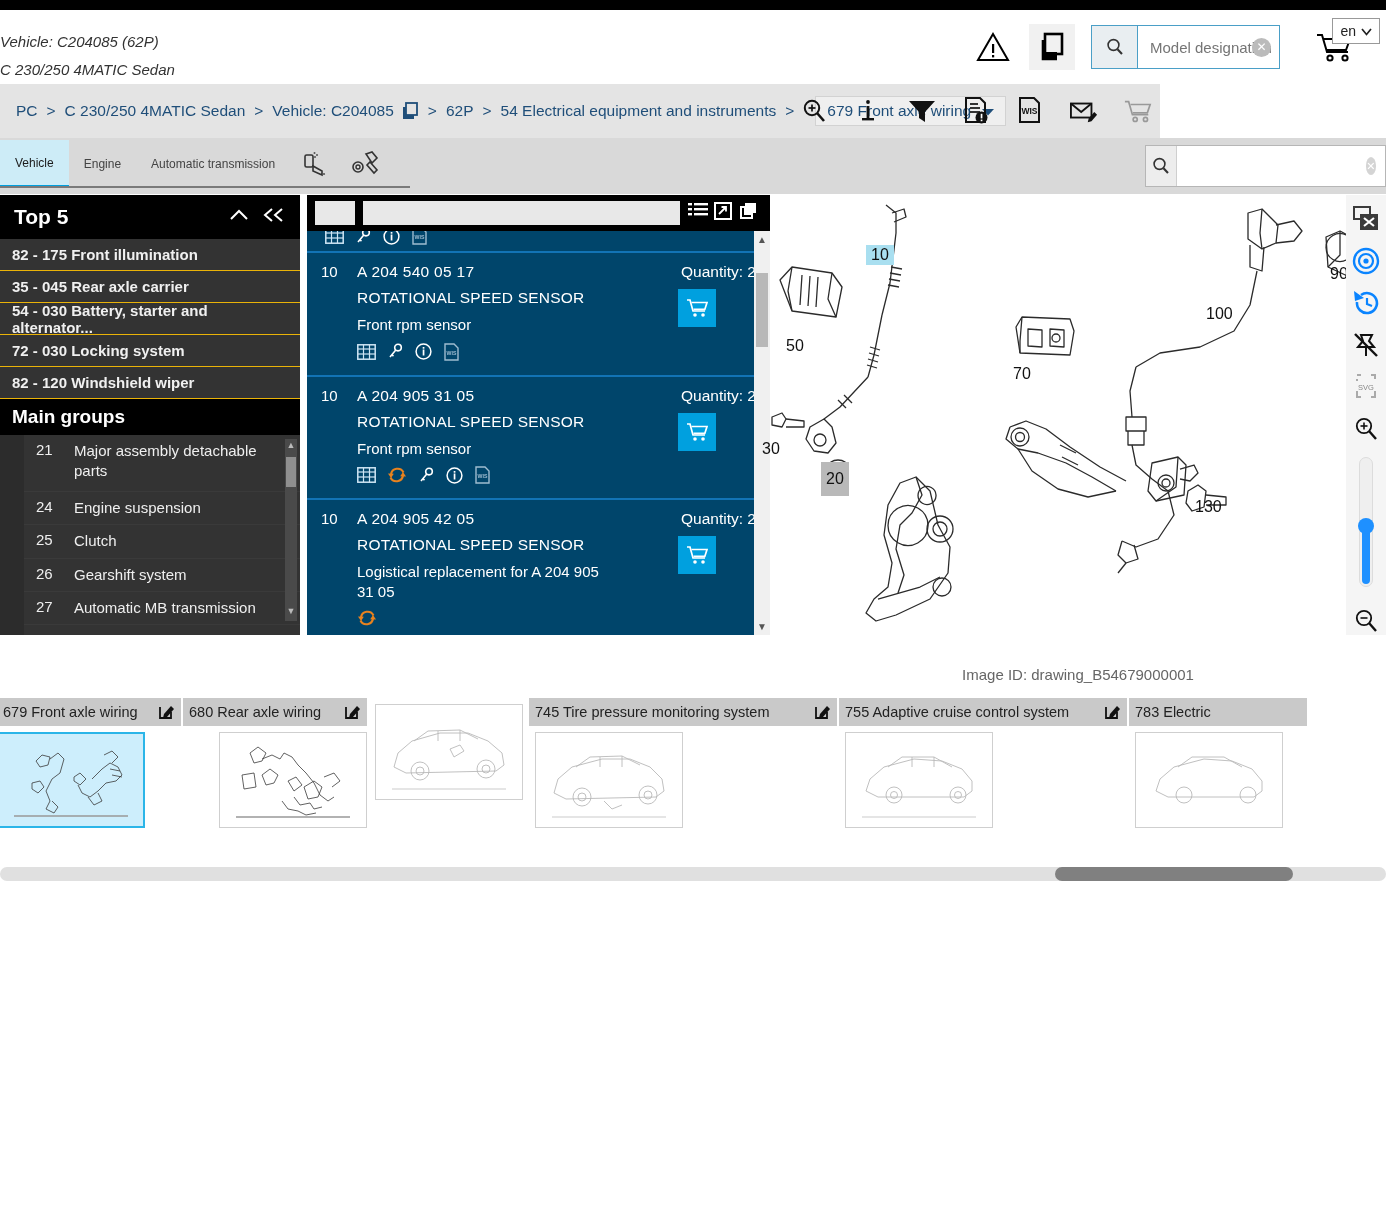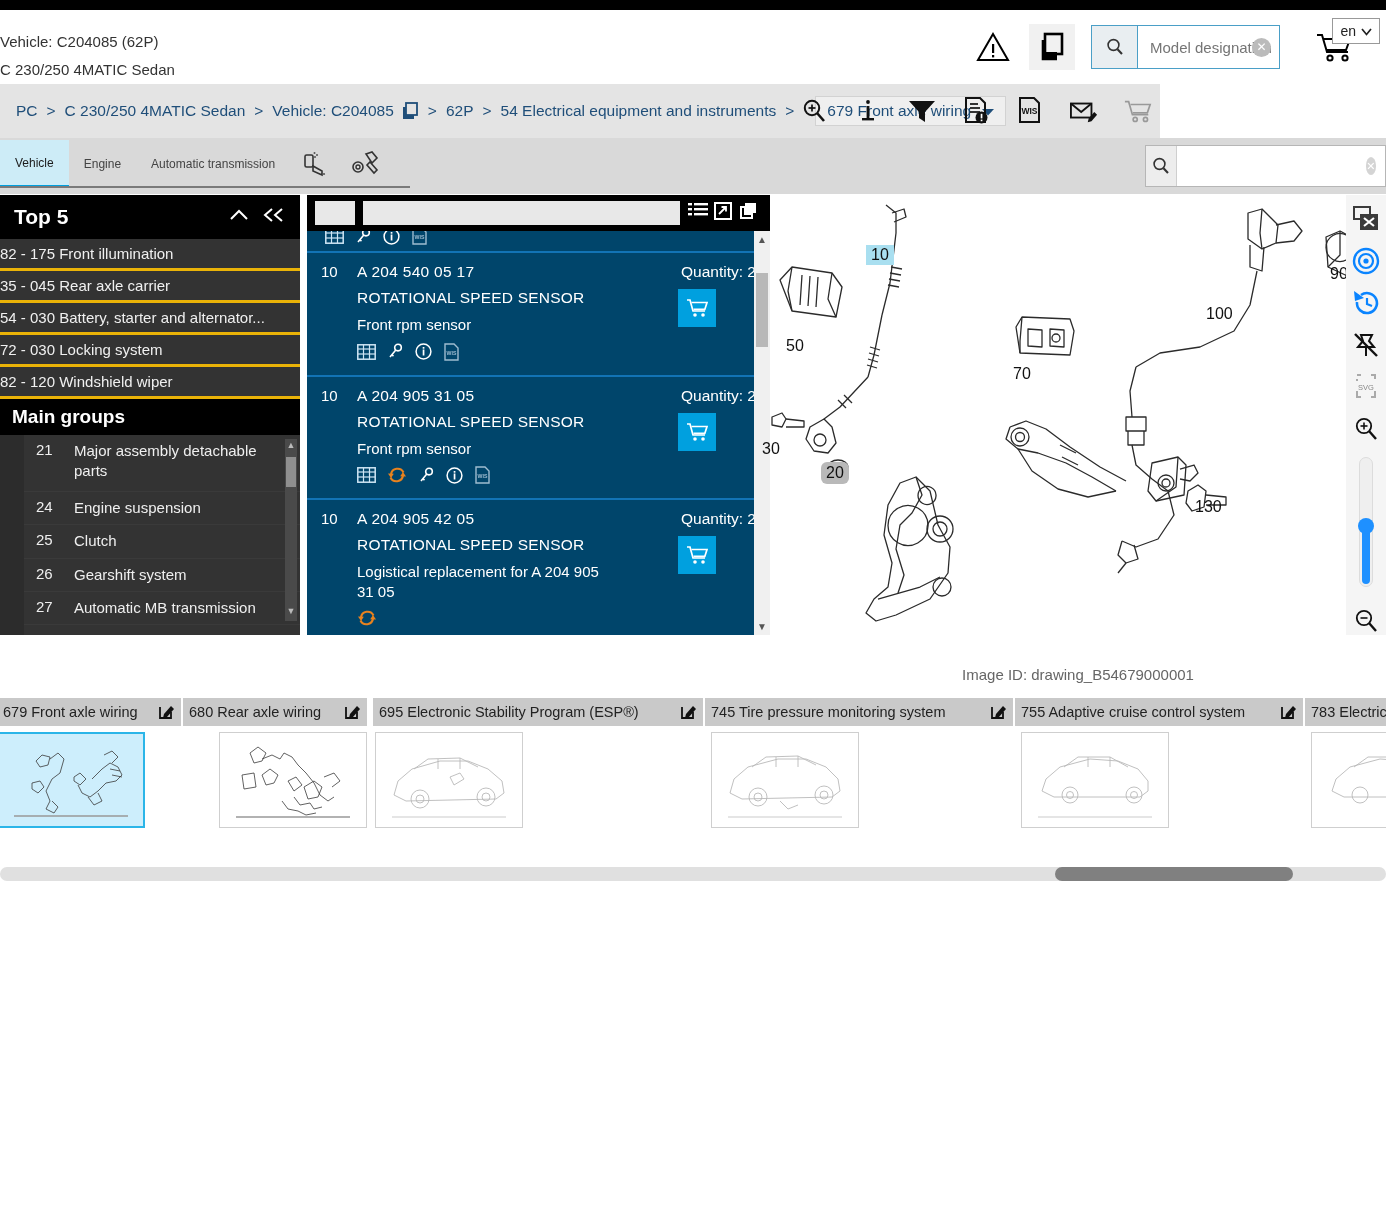--- a/index.html
+++ b/index.html
@@ -12,21 +12,21 @@
   body { position: relative; }
 
   
   .black-strip { position:absolute; left:0; top:0; width:1386px; height:10px; background:#000; }
 
   
   .header {
     position:absolute; left:0; top:10px; width:1386px; height:74px;
     background:#fff; display:flex; align-items:center;
   }
-  .veh-info { position:absolute; left:0; top:18px; font-size:15px; color:#333; line-height:28px; }
+  .veh-info { position:absolute; left:0; top:18px; font-size:15px; color:#333; line-height:28px;font-style:italic; }
   .veh-info div { white-space:nowrap; }
 
   .hdr-right { position:absolute; right:0; top:0; height:74px; display:flex; align-items:center; gap:0; }
   .warn-icon { width:44px; height:44px; display:flex; align-items:center; justify-content:center; margin-right:14px;}
   .copy-btn {
     width:46px; height:46px; background:#f1f1f1; display:flex; align-items:center; justify-content:center;
     margin-right:16px;
   }
   .model-search {
     display:flex; align-items:center; height:44px; border:1px solid #4a9fc7; background:#fff; margin-right:30px;
@@ -101,22 +101,22 @@
     position:absolute; left:0; top:195px; width:300px; height:440px;
     background:#2c2c2c; color:#fff; overflow:hidden;
   }
   .side-head {
     height:44px; background:#000; display:flex; align-items:center; justify-content:space-between;
     padding:0 14px;
   }
   .side-head .title { font-size:21px; font-weight:bold; }
   .side-head .acts { display:flex; gap:12px; align-items:center; }
   .top5-item {
-    height:32px; display:flex; align-items:center; padding:0 0; font-size:15px; color:#f0f0f0;
-    border-bottom:3px solid #eab308; background:#333;
+    height:32px; display:flex; align-items:center; padding:0 12px; font-size:15px; color:#f0f0f0;
+    border-bottom:1px solid #eab308; background:#333;font-weight:bold;
   }
   .mg-head { height:36px; background:#000; display:flex; align-items:center; padding:0 12px; font-size:19px; font-weight:bold;}
   .mg-item {
     min-height:32px; display:flex; align-items:flex-start; padding:6px 12px; font-size:15px; color:#efefef;
     border-bottom:1px solid #3a3a3a; background:#333; gap:16px;margin-left:24px;
   }
   .mg-item .num { width:22px; flex-shrink:0; }
   .mg-item .lbl { line-height:1.35; }
   .side-scroll {
     position:absolute; right:3px; top:244px; width:12px; height:182px; background:#4a4a4a;
@@ -161,21 +161,21 @@
 
   
   .viewer {
     position:absolute; left:770px; top:195px; width:616px; height:440px; background:#fff;
   }
   .viewer svg { display:block; }
   .callout {
     position:absolute; font-size:16px; color:#111; font-family:"Liberation Sans", sans-serif;
   }
   .callout.hl-cyan { background:#a9dff0; padding:1px 5px; }
-  .callout.hl-gray { background:#b9b9b9; padding:2px 5px;border-radius:6px; }
+  .callout.hl-gray { background:#b9b9b9; padding:8px 5px; }
 
   .vtools {
     position:absolute; right:0; top:0; width:40px; height:440px; background:#f5f5f5;
     display:flex; flex-direction:column; align-items:center; padding-top:4px; gap:14px;
   }
   .vtool { width:30px; height:30px; display:flex; align-items:center; justify-content:center; }
   .vslider { width:14px; height:140px; background:#efefef; border:1px solid #dcdcdc; border-radius:8px; position:relative; }
   .vslider .fill { position:absolute; left:2px; bottom:2px; width:8px; height:60px; background:#1e90ff; border-radius:6px; }
   .vslider .knob { position:absolute; left:-2px; bottom:52px; width:16px; height:16px; border-radius:50%; background:#1e90ff; }
 
@@ -866,29 +866,20 @@
               <path d="M66 58 L72 66 L82 64 L86 70 L94 68"></path>
               <path d="M54 62 L60 70 L70 72 L78 76 L88 74"></path>
             </g>
             <line x1="8" y1="78" x2="122" y2="78" stroke="#999" stroke-width="1.4"></line>
           </svg>
         </div>
       </div>
     </div>
 
     <div class="tcell">
-      <div class="tlabel" style="width:332px;">
-        <span>695 Electronic Stability Program (ESP®)</span>
-        <span>
-          <svg width="16" height="16" viewBox="0 0 16 16">
-            <path d="M1 4 L1 15 L12 15 L12 9" fill="none" stroke="#111" stroke-width="1.8"></path>
-            <path d="M5 11 L12 3 L15 6 L8 14 L4 15 Z" fill="#111"></path>
-          </svg>
-        </span>
-      </div>
       <div class="tbody" style="padding-left:2px;">
         <div class="tbox">
           <svg width="130" height="82" viewBox="0 0 130 82">
             <g stroke="#b9b9b9" stroke-width="0.9" fill="none">
               <path d="M10 56 L14 42 L28 30 L56 22 L84 22 L104 30 L118 42 L120 54 L112 60 L22 62 Z"></path>
               <path d="M30 30 L44 20 L76 19 L94 28"></path>
               <path d="M54 20 L54 30 M76 19 L76 30"></path>
               <circle cx="36" cy="60" r="9"></circle>
                 <circle cx="36" cy="60" r="4"></circle>
               <circle cx="102" cy="58" r="9"></circle>

